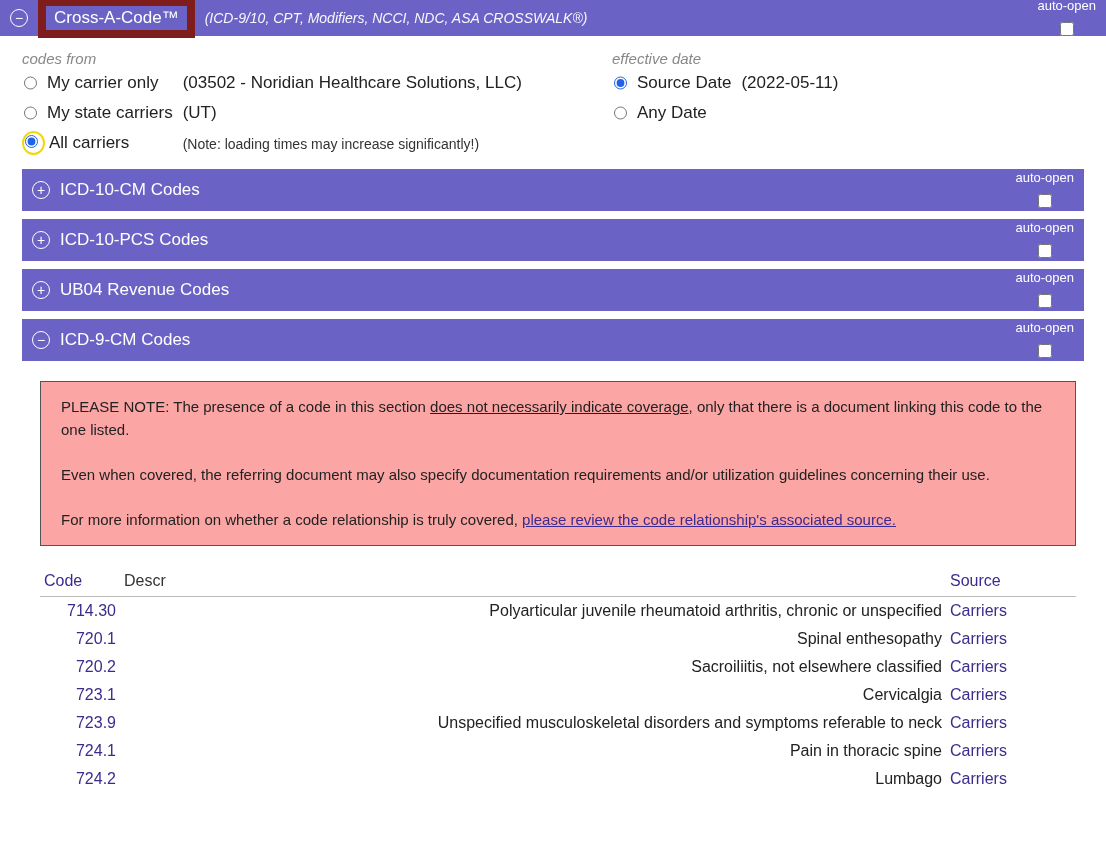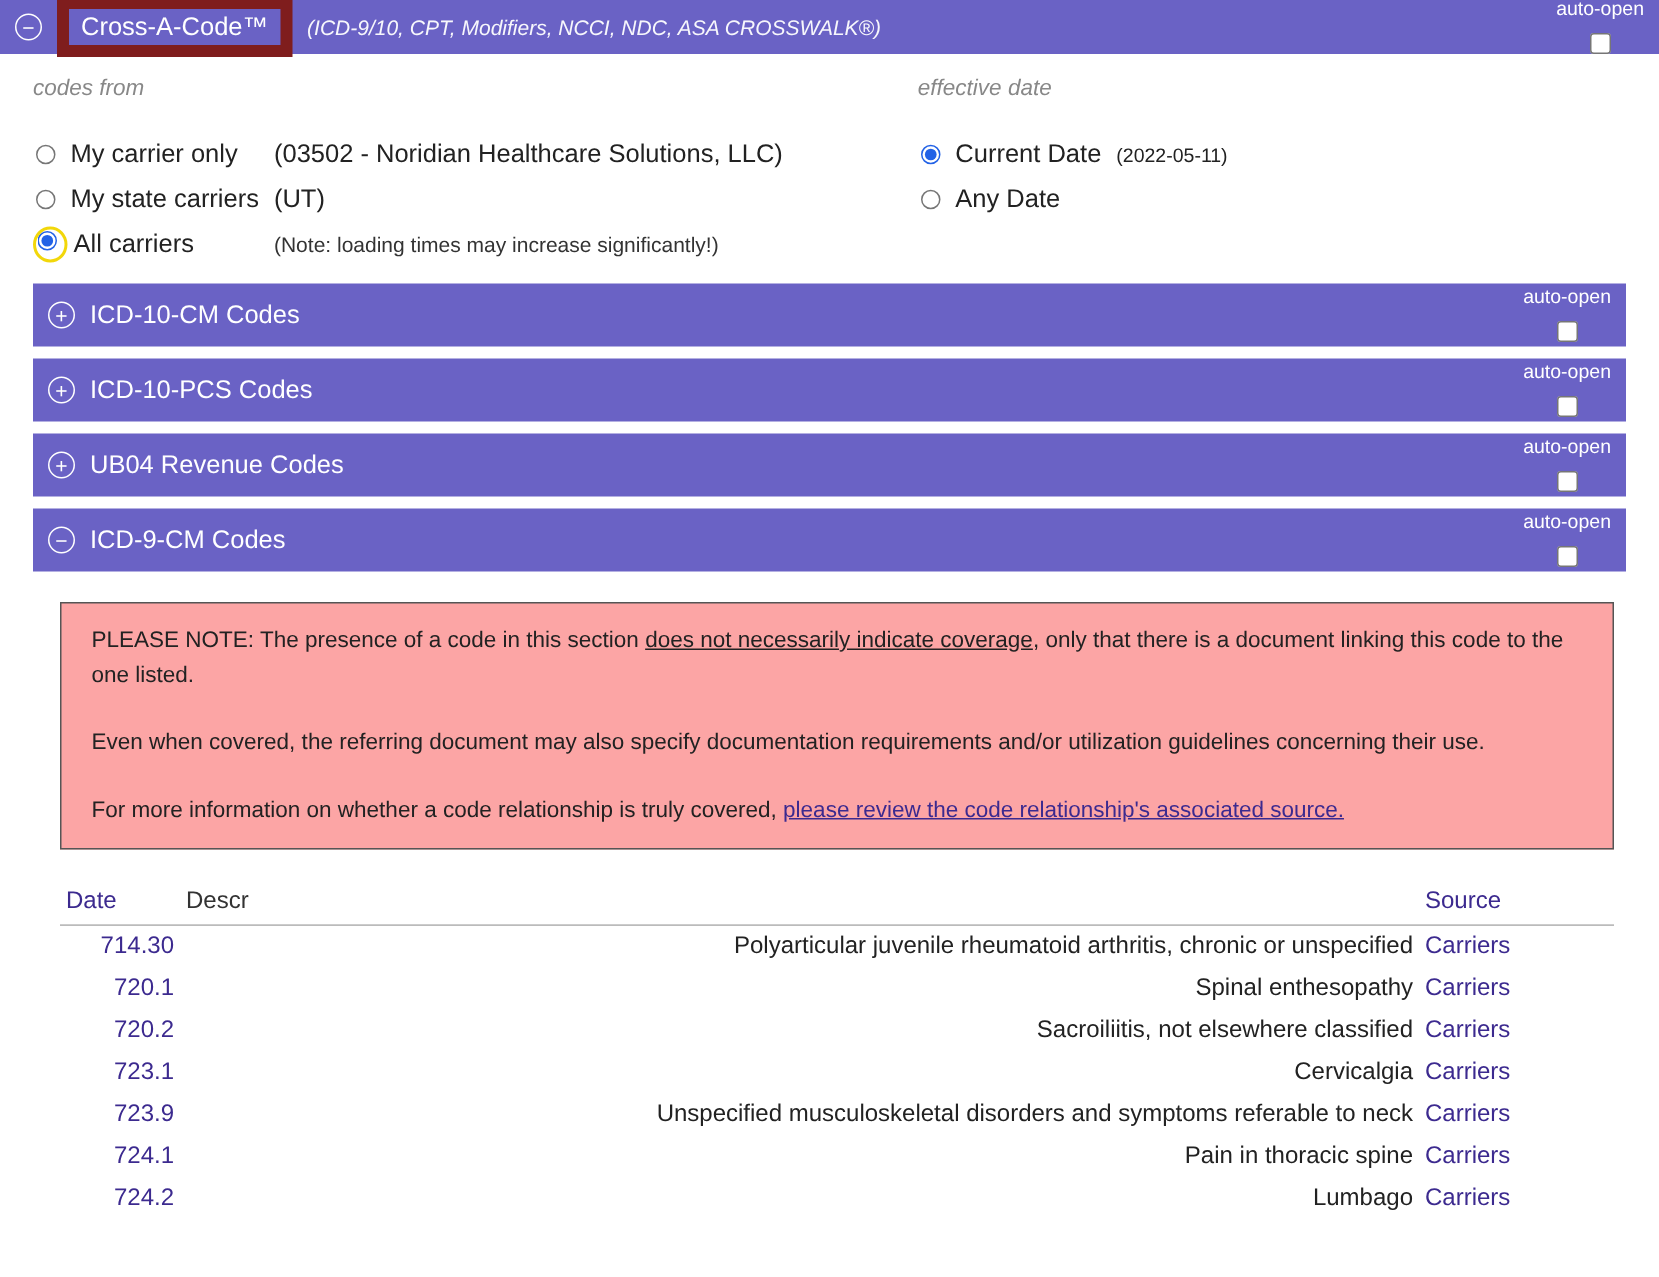--- a/index.html
+++ b/index.html
@@ -34,21 +34,21 @@
   }
   .bar .subtitle { font-size: 14px; font-style: italic; opacity: 0.95; margin-left: 4px; }
   .bar .spacer { flex: 1; }
   .bar .auto-open { font-size: 13px; display: flex; align-items: center; gap: 6px; flex-direction: column; }
   .bar .auto-open input { width: 14px; height: 14px; accent-color: #fff; }
   .bar.sub .title { font-size: 17px; }
   .filters {
     padding: 14px 22px 10px 22px;
     display: flex; gap: 80px;
   }
-  .filters .col-head { color: #888; font-style: italic; margin-bottom: 20px; font-size: 15px; }
+  .filters .col-head { color: #888; font-style: italic; margin-bottom: 0; font-size: 15px; }
   .filters table td { padding: 4px 8px 4px 0; vertical-align: middle; }
   .filters .note { font-size: 14px; color: #333; }
   .radio-row { display: flex; gap: 6px; }
   .radio-row input[type=radio] { margin: 0 4px 0 0; }
   .all-highlight { outline: 2px solid #f2d70a; border-radius: 50%; padding: 1px; }
   .content-wrap {
     margin: 0 22px 0 40px;
     height: 430px;
     overflow-y: scroll;
     padding-right: 8px;
@@ -121,23 +121,23 @@
     </tbody>
       </table>
   </div>
   <div>
     <div class="col-head">effective date</div>
     <table>
       <tbody>
           <tr>
         <td class="radio-row">
           <input type="radio" name="ed" checked="" style="">
-          <span style="font-size:17px;">Current Date</span>
-        </td>
-        <td><span style="font-size:13px;">(2022-05-11)</span></td>
+          <span style="font-size:17px;">Source Date</span>
+        </td>
+        <td><span style="font-size:17px;">(2022-05-11)</span></td>
       </tr>
       <tr>
         <td class="radio-row">
           <input type="radio" name="ed" style="">
           <span style="font-size:17px;">Any Date</span>
         </td>
         <td></td>
       </tr>
     </tbody>
       </table>
@@ -192,21 +192,21 @@
     <div>Even when covered, the referring document may also specify documentation requirements and/or utilization guidelines concerning their use.</div>
     <br>
     <div>
       <span>For more information on whether a code relationship is truly covered, </span><u class="link">please review the code relationship's associated source.</u>
     </div>
   </div>
 
   <table class="codes-table">
     <thead>
       <tr>
-        <th class="code-col">Date</th>
+        <th class="code-col">Code</th>
         <th>Descr</th>
         <th class="src-col">Source</th>
       </tr>
     </thead>
     <tbody id="codes-body">
         <tr>
           <td class="code-col link">714.30</td>
           <td>Polyarticular juvenile rheumatoid arthritis, chronic or unspecified</td>
           <td class="src-col link">Carriers</td>
         </tr>

